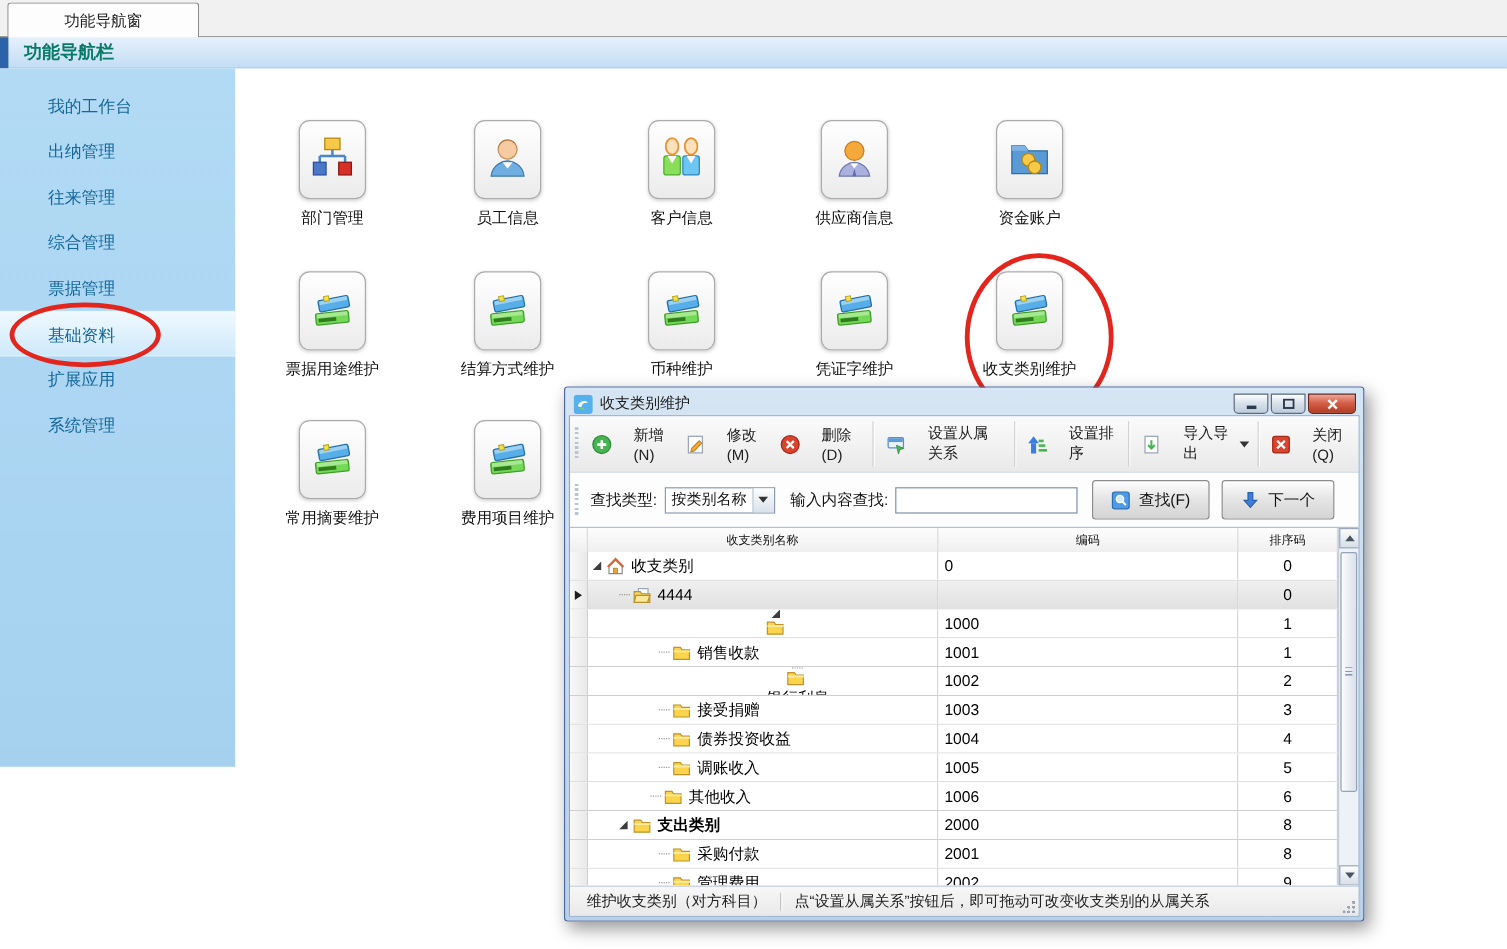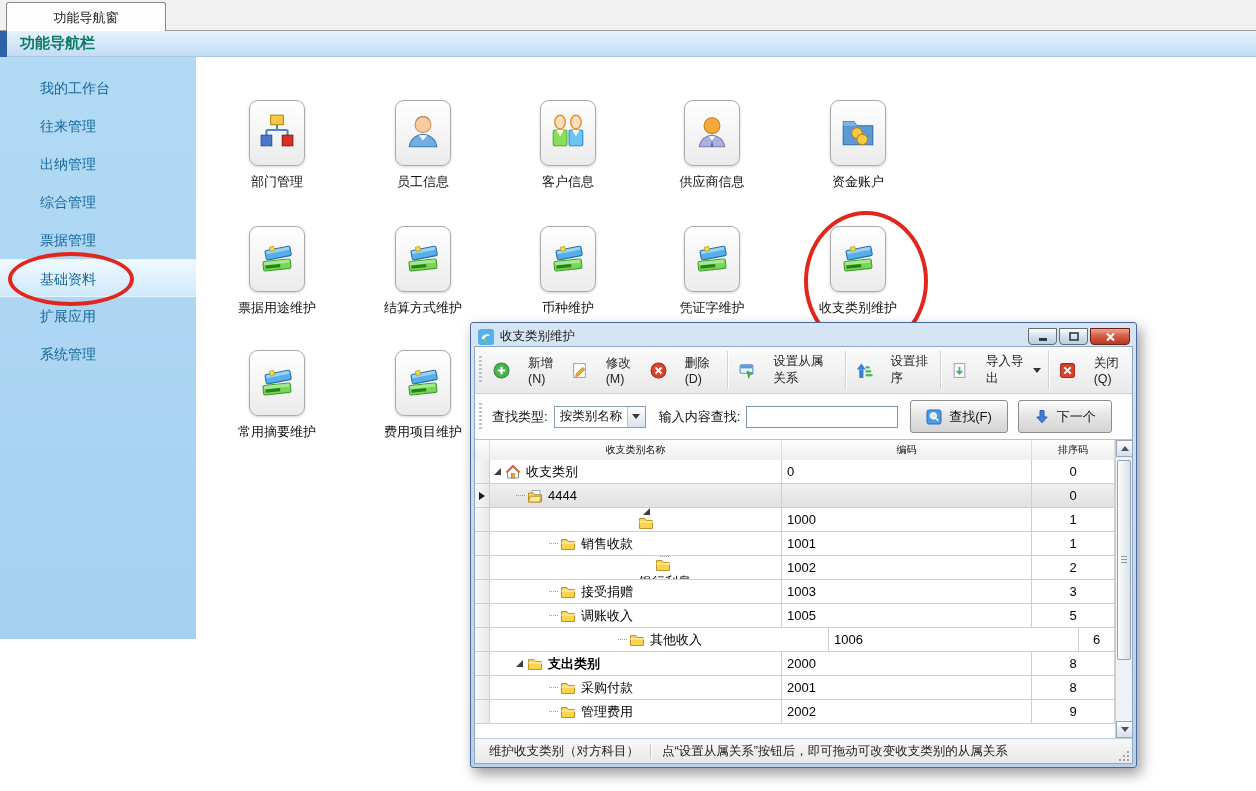--- a/index.html
+++ b/index.html
@@ -111,22 +111,22 @@
     <div class="tab">功能导航窗</div>
   </div>
 
   <div class="navheader">
     <span class="nav-accent"></span>
     <span class="nav-title">功能导航栏</span>
   </div>
 
   <div class="sidebar" id="sidebar">
       <div class="side-item">我的工作台</div>
+      <div class="side-item">出纳管理</div>
       <div class="side-item">往来管理</div>
-      <div class="side-item">出纳管理</div>
       <div class="side-item">综合管理</div>
       <div class="side-item">票据管理</div>
       <div class="side-item selected">基础资料</div>
       <div class="side-item">扩展应用</div>
       <div class="side-item">系统管理</div>
     </div>
 
   <div id="icon-grid">
       <div class="grid-cell" style="left: 212px; top: 100px;">
         <div class="app-btn">
@@ -550,28 +550,43 @@
             <div class="trow">
               <div class="cell sel"></div>
               <div class="cell name" style="padding-left: 59px;">
                 <span class="stub"></span>
                 <span class="icon tree-ic">
                   <svg viewBox="0 0 16 16">
                     <path d="M1.5 3.5h5.5l1.4 2h6.1v8H1.5z" fill="#FBD44D" stroke="#C0922A"></path>
                     <path d="M1.5 6.8h13.5" stroke="#FDEBA0" stroke-width="1.6"></path>
                   </svg>
                 </span>
+                <span>债券投资收益</span>
+              </div>
+              <div class="cell code">1004</div>
+              <div class="cell sort">4</div>
+            </div>
+            <div class="trow">
+              <div class="cell sel"></div>
+              <div class="cell name" style="padding-left: 59px;">
+                <span class="stub"></span>
+                <span class="icon tree-ic">
+                  <svg viewBox="0 0 16 16">
+                    <path d="M1.5 3.5h5.5l1.4 2h6.1v8H1.5z" fill="#FBD44D" stroke="#C0922A"></path>
+                    <path d="M1.5 6.8h13.5" stroke="#FDEBA0" stroke-width="1.6"></path>
+                  </svg>
+                </span>
                 <span>调账收入</span>
               </div>
               <div class="cell code">1005</div>
               <div class="cell sort">5</div>
             </div>
             <div class="trow">
               <div class="cell sel"></div>
-              <div class="cell name" style="padding-left: 81px; margin-left: 47px;">
+              <div class="cell name" style="padding-left: 52px;">
                 <span class="stub"></span>
                 <span class="icon tree-ic">
                   <svg viewBox="0 0 16 16">
                     <path d="M1.5 3.5h5.5l1.4 2h6.1v8H1.5z" fill="#FBD44D" stroke="#C0922A"></path>
                     <path d="M1.5 6.8h13.5" stroke="#FDEBA0" stroke-width="1.6"></path>
                   </svg>
                 </span>
                 <span>其他收入</span>
               </div>
               <div class="cell code">1006</div>

